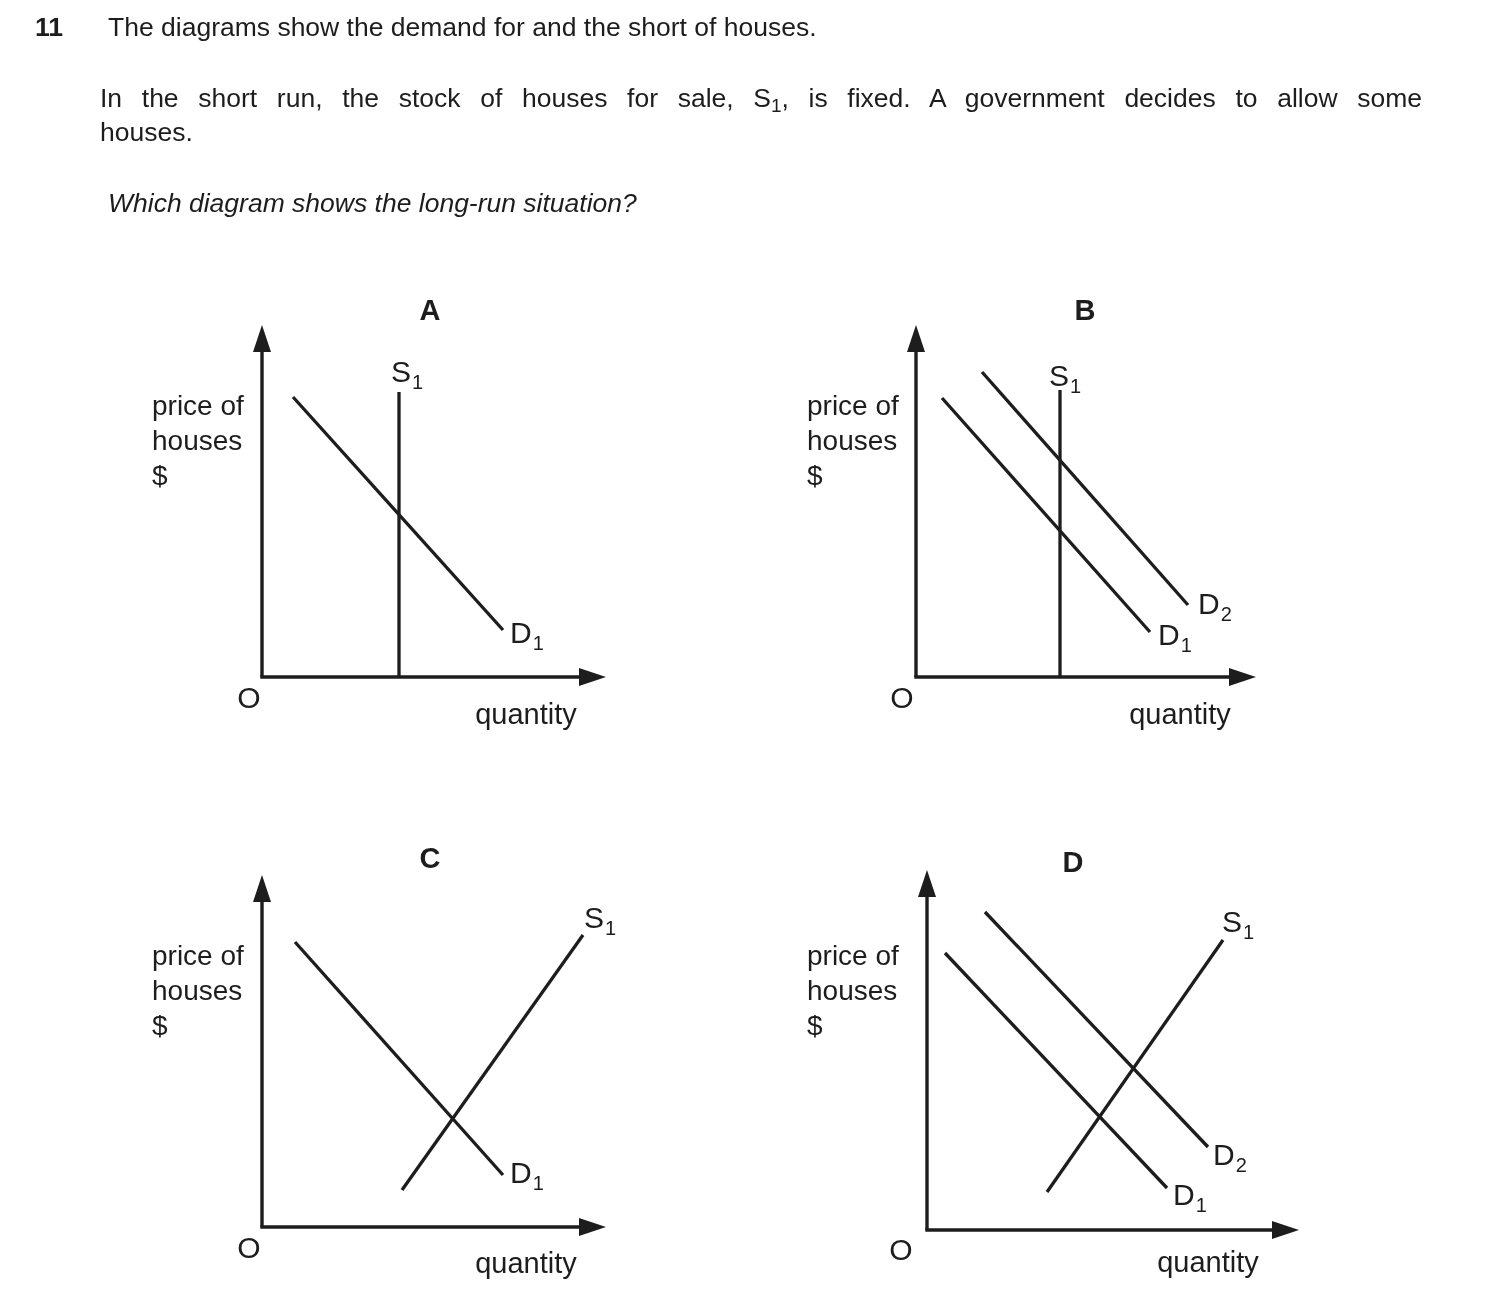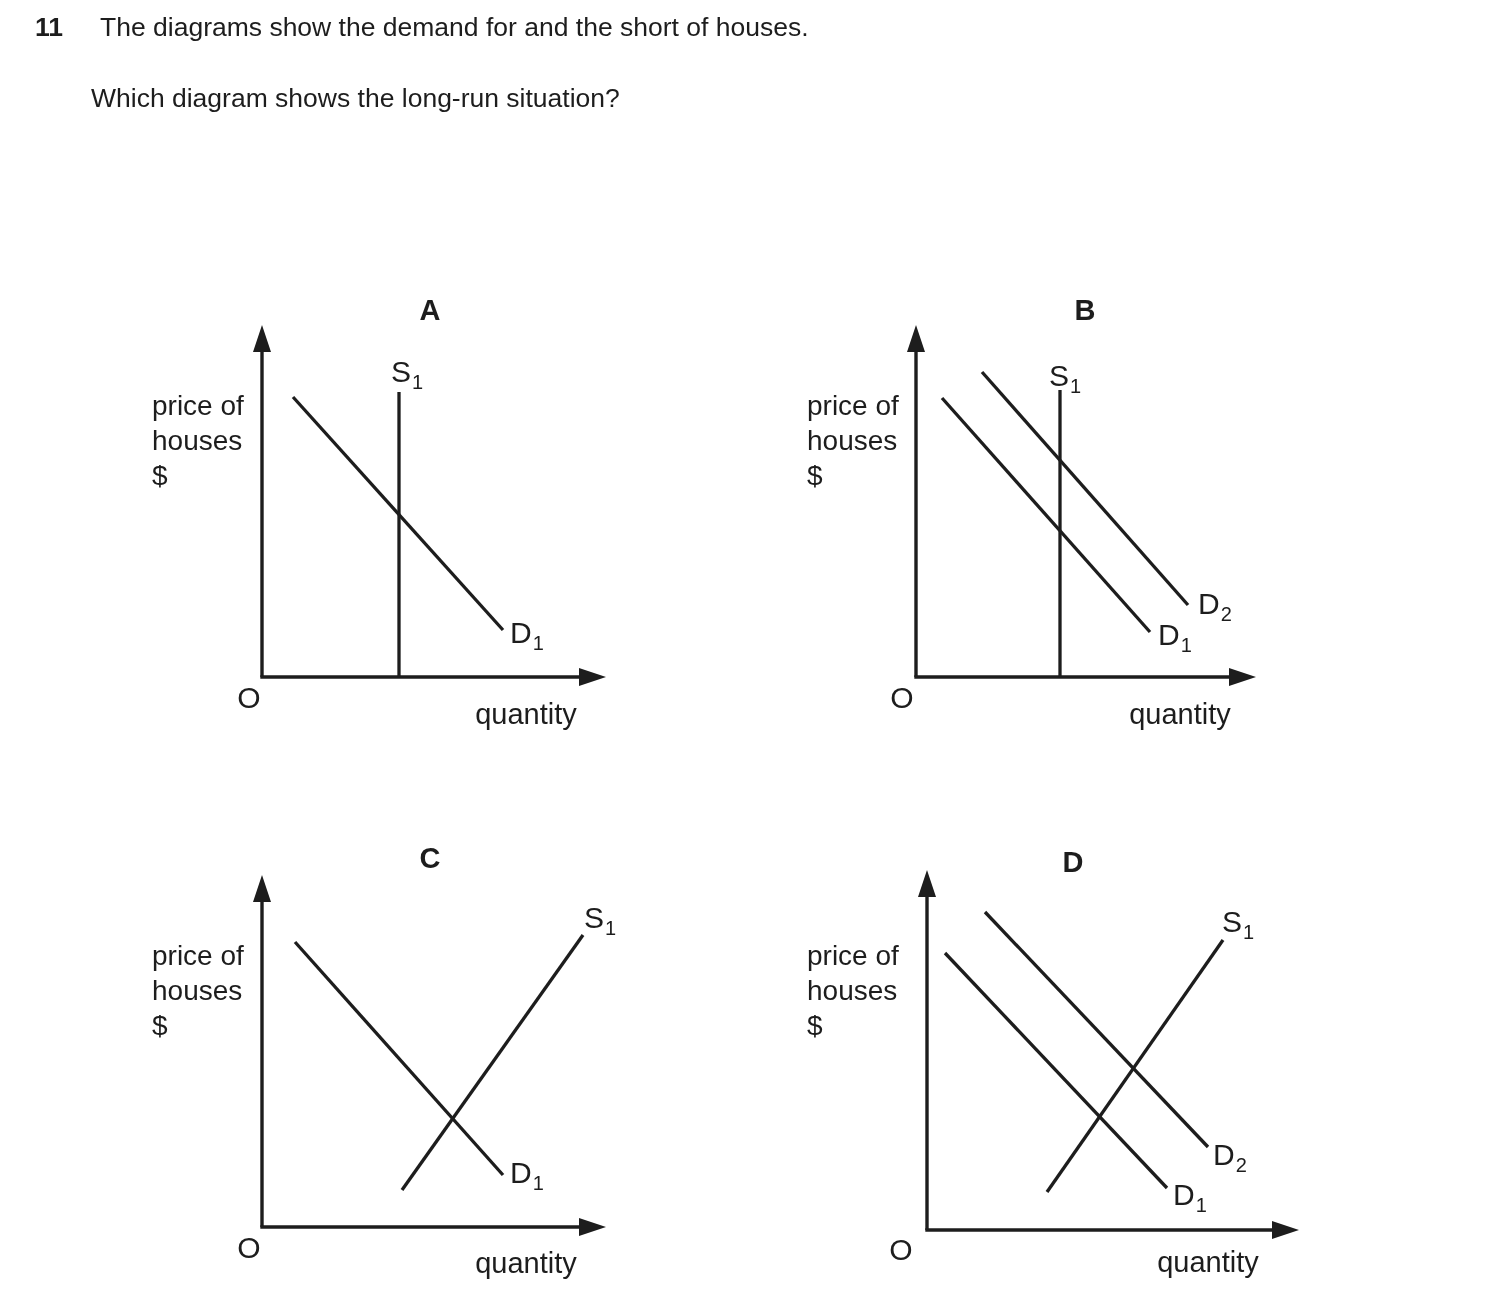--- a/index.html
+++ b/index.html
@@ -2,42 +2,44 @@
 <html><head>
 <meta charset="utf-8">
 <style>
   html,body { margin:0; padding:0; }
   body {
     width:1500px; height:1297px; background:#ffffff; position:relative;
     font-family:"Liberation Sans", sans-serif; color:#1d1d1d; overflow:hidden;
   }
   .question { position:absolute; left:35px; top:10px; width:1392px;
               font-size:26.5px; line-height:34px; }
-  .intro-row { display:flex; }
+  .intro-row { display:flex;gap:8px; }
   .qnum { width:65px; flex:none; font-weight:700; }
   .para2 { margin-left:65px; margin-top:37px; width:1322px; }
   .jline { text-align:justify; text-align-last:justify; }
   .inline-sub { font-size:19px; vertical-align:baseline; position:relative; top:5px; line-height:0; }
-  .prompt { margin-left:56px; margin-top:37px; }
+  .prompt { margin-left:73px; margin-top:37px;font-style:italic; }
   svg.diag { position:absolute; overflow:visible; }
   svg.diag text { fill:#1d1d1d; font-family:"Liberation Sans", sans-serif; }
   #diag-A { left:120px; top:285px; }
   #diag-B { left:770px; top:285px; }
   #diag-C { left:120px; top:825px; }
   #diag-D { left:770px; top:825px; }
 </style>
 </head>
 <body>
 
 <div class="question">
   <div class="intro-row">
     <span class="qnum">11</span>
     <span>The diagrams show the demand for and the short of houses.</span>
   </div>
   <div class="para2">
+    <div class="jline"><span>In the short run, the stock of houses for sale, S</span><span class="inline-sub">1</span><span>, is fixed. A government decides to allow some</span></div>
+    <div>houses.</div>
   </div>
   <div class="prompt">Which diagram shows the long-run situation?</div>
 </div>
 
 <svg id="diag-A" class="diag" width="540" height="465" viewBox="0 0 540 465">
     <line x1="142" y1="60" x2="142" y2="392" stroke="#1d1d1d" stroke-width="3.4"></line>
     <polygon points="142,40 133,67 151,67" fill="#1d1d1d"></polygon>
     <line x1="140.3" y1="392" x2="466" y2="392" stroke="#1d1d1d" stroke-width="3.4"></line>
     <polygon points="486,392 459,383 459,401" fill="#1d1d1d"></polygon>
     <text x="310" y="35" font-size="29" text-anchor="middle" font-weight="700">A</text>

